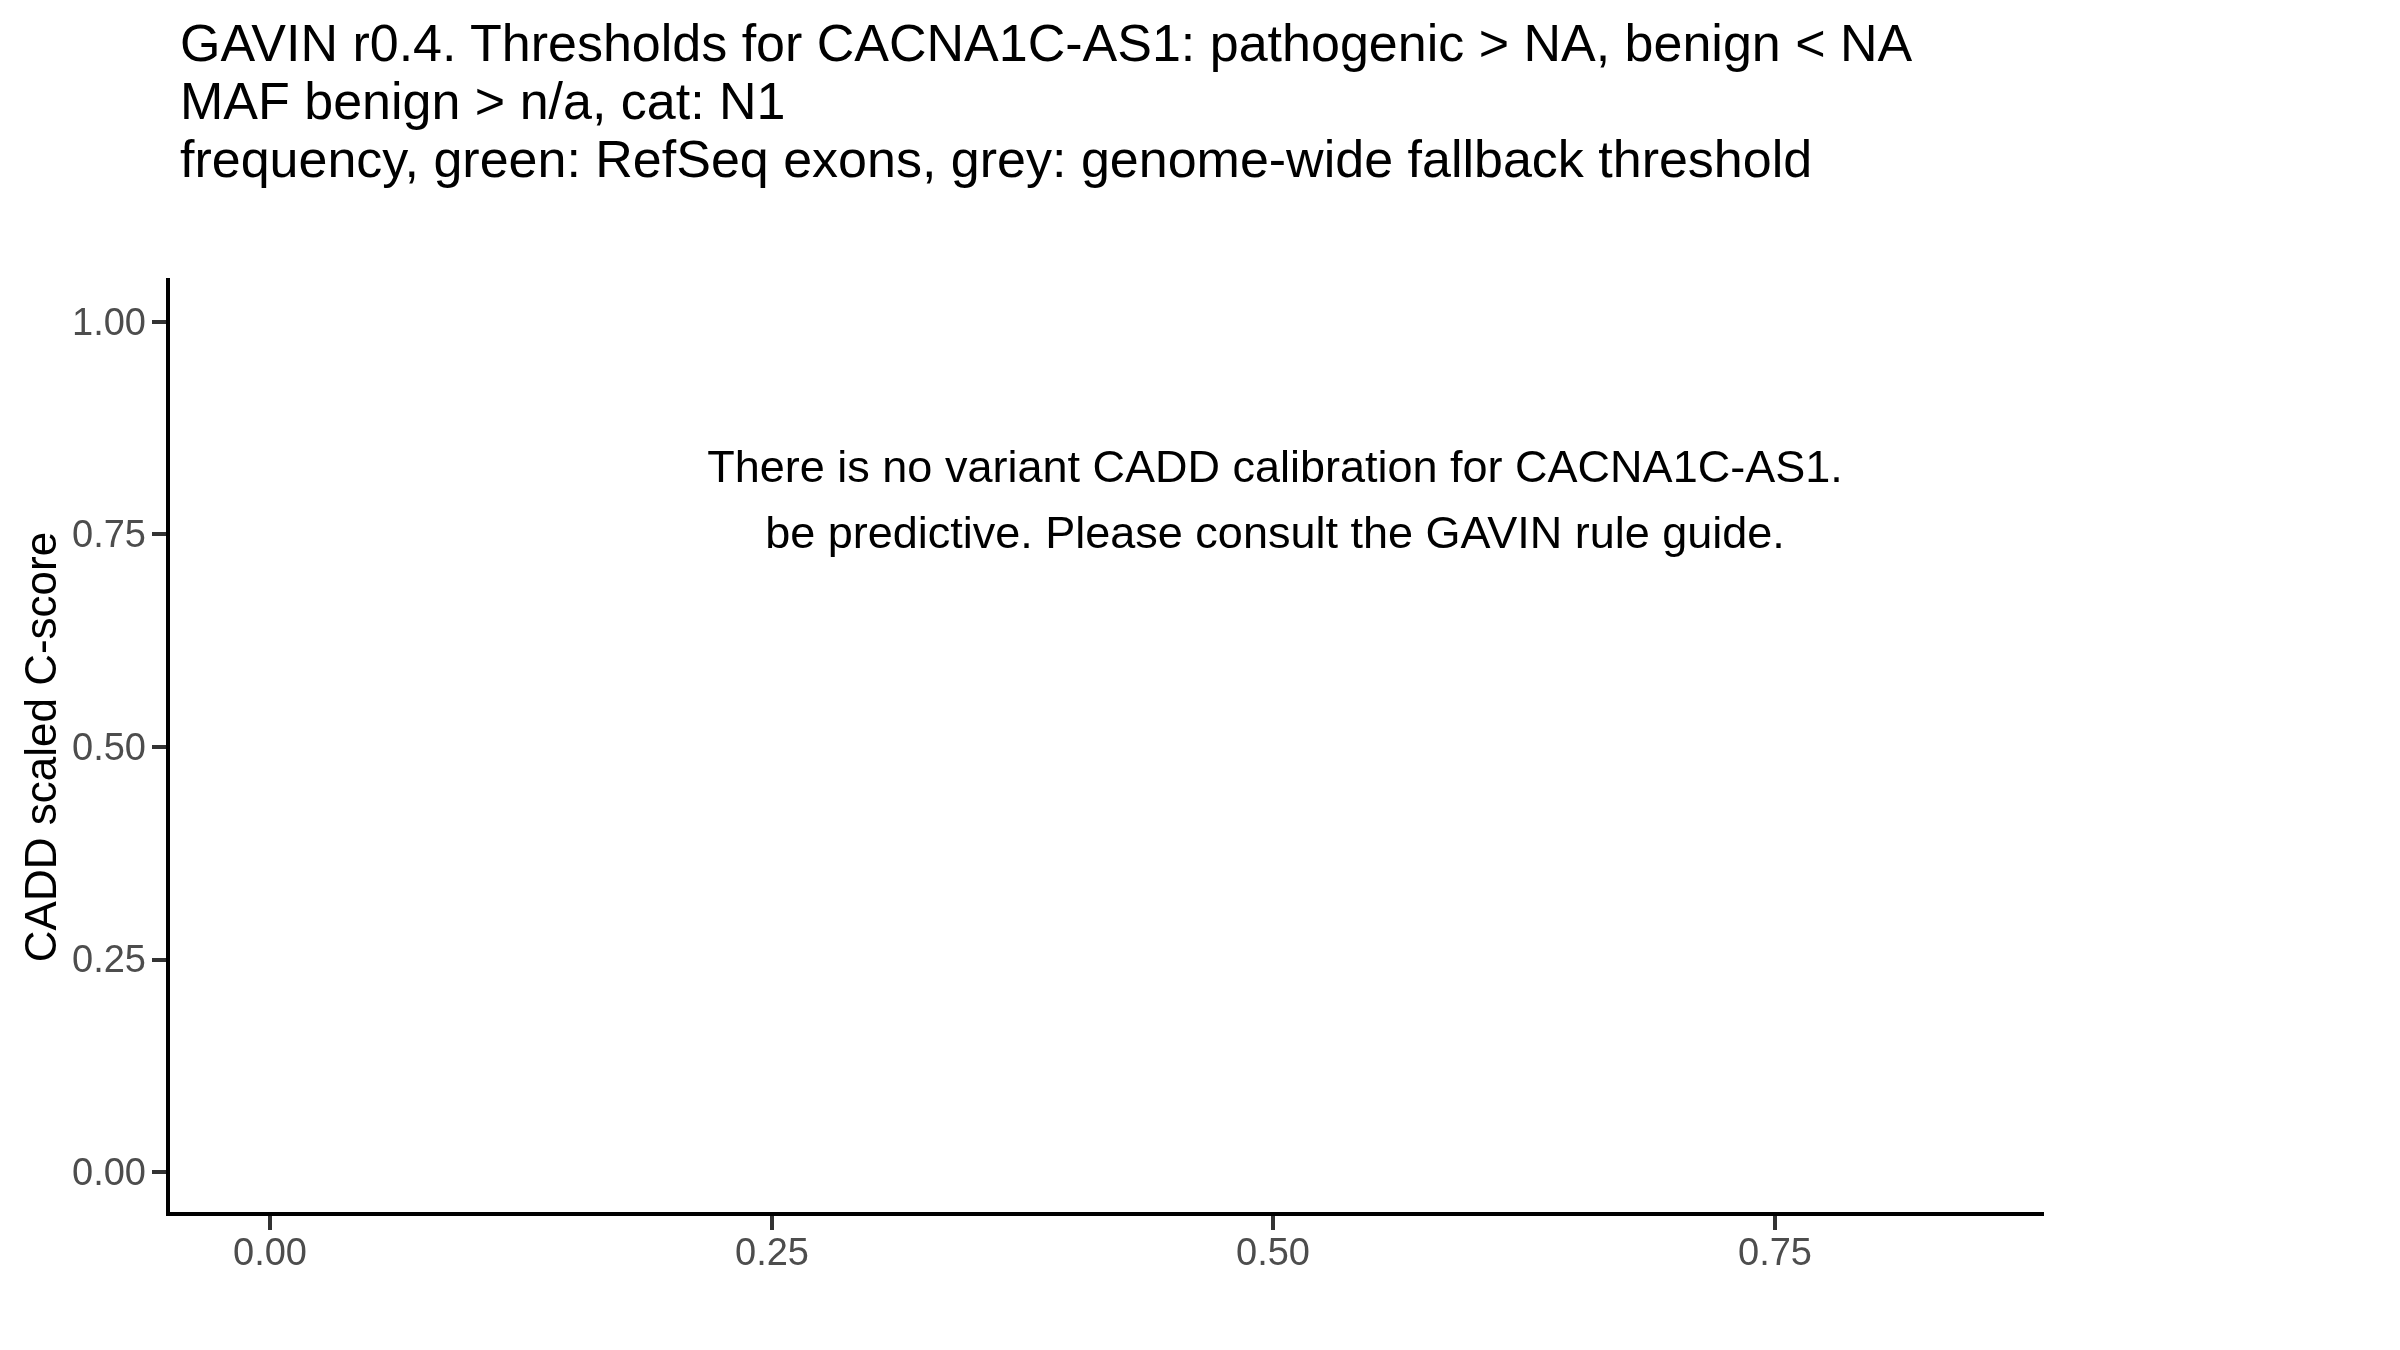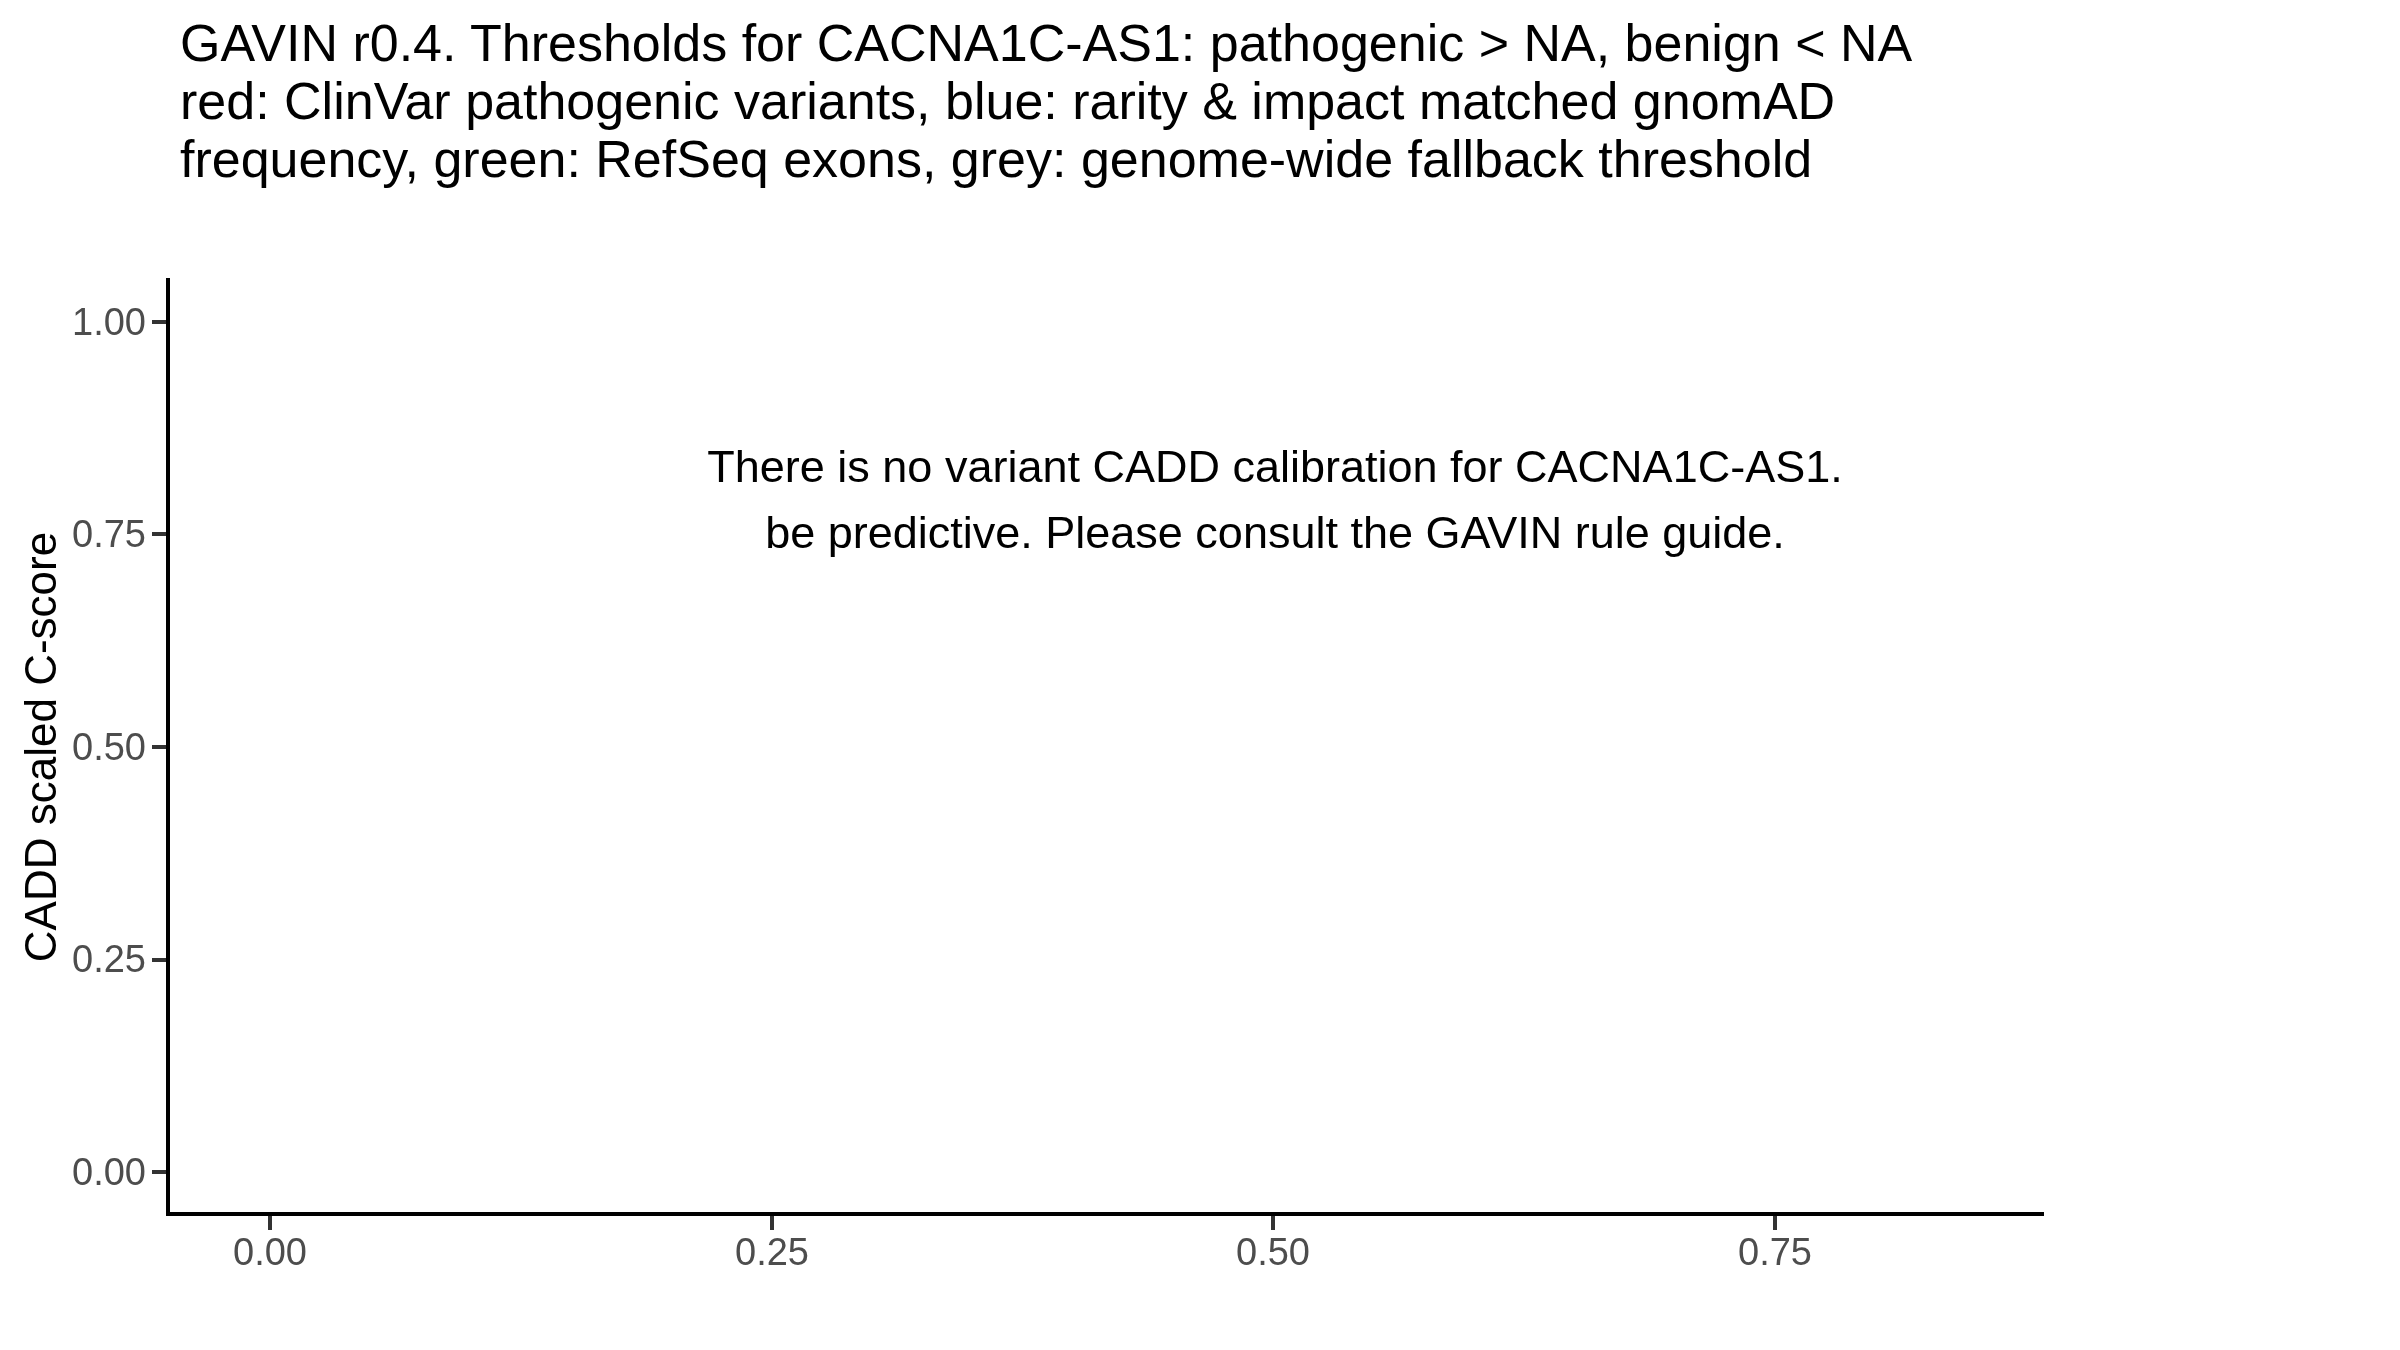--- a/index.html
+++ b/index.html
@@ -116,21 +116,21 @@
     text-align: center;
   }
 </style>
 </head>
 <body>
 
 <div id="figure">
 
   <div class="title-block">
     <div class="title-line">GAVIN r0.4. Thresholds for CACNA1C-AS1: pathogenic &gt; NA, benign &lt; NA</div>
-    <div class="title-line">red: ClinVar pathogenic variants, blue: rarity &amp; impact matched gnomAD</div>
+    <div class="title-line">MAF benign &gt; n/a, cat: N1</div>
     <div class="title-line">frequency, green: RefSeq exons, grey: genome-wide fallback threshold</div>
   </div>
 
   <div class="axis-line-y"></div>
   <div class="axis-line-x"></div>
 
   <div class="ytick" style="top:320px"></div>
   <div class="ytick" style="top:532px"></div>
   <div class="ytick" style="top:745px"></div>
   <div class="ytick" style="top:958px"></div>

